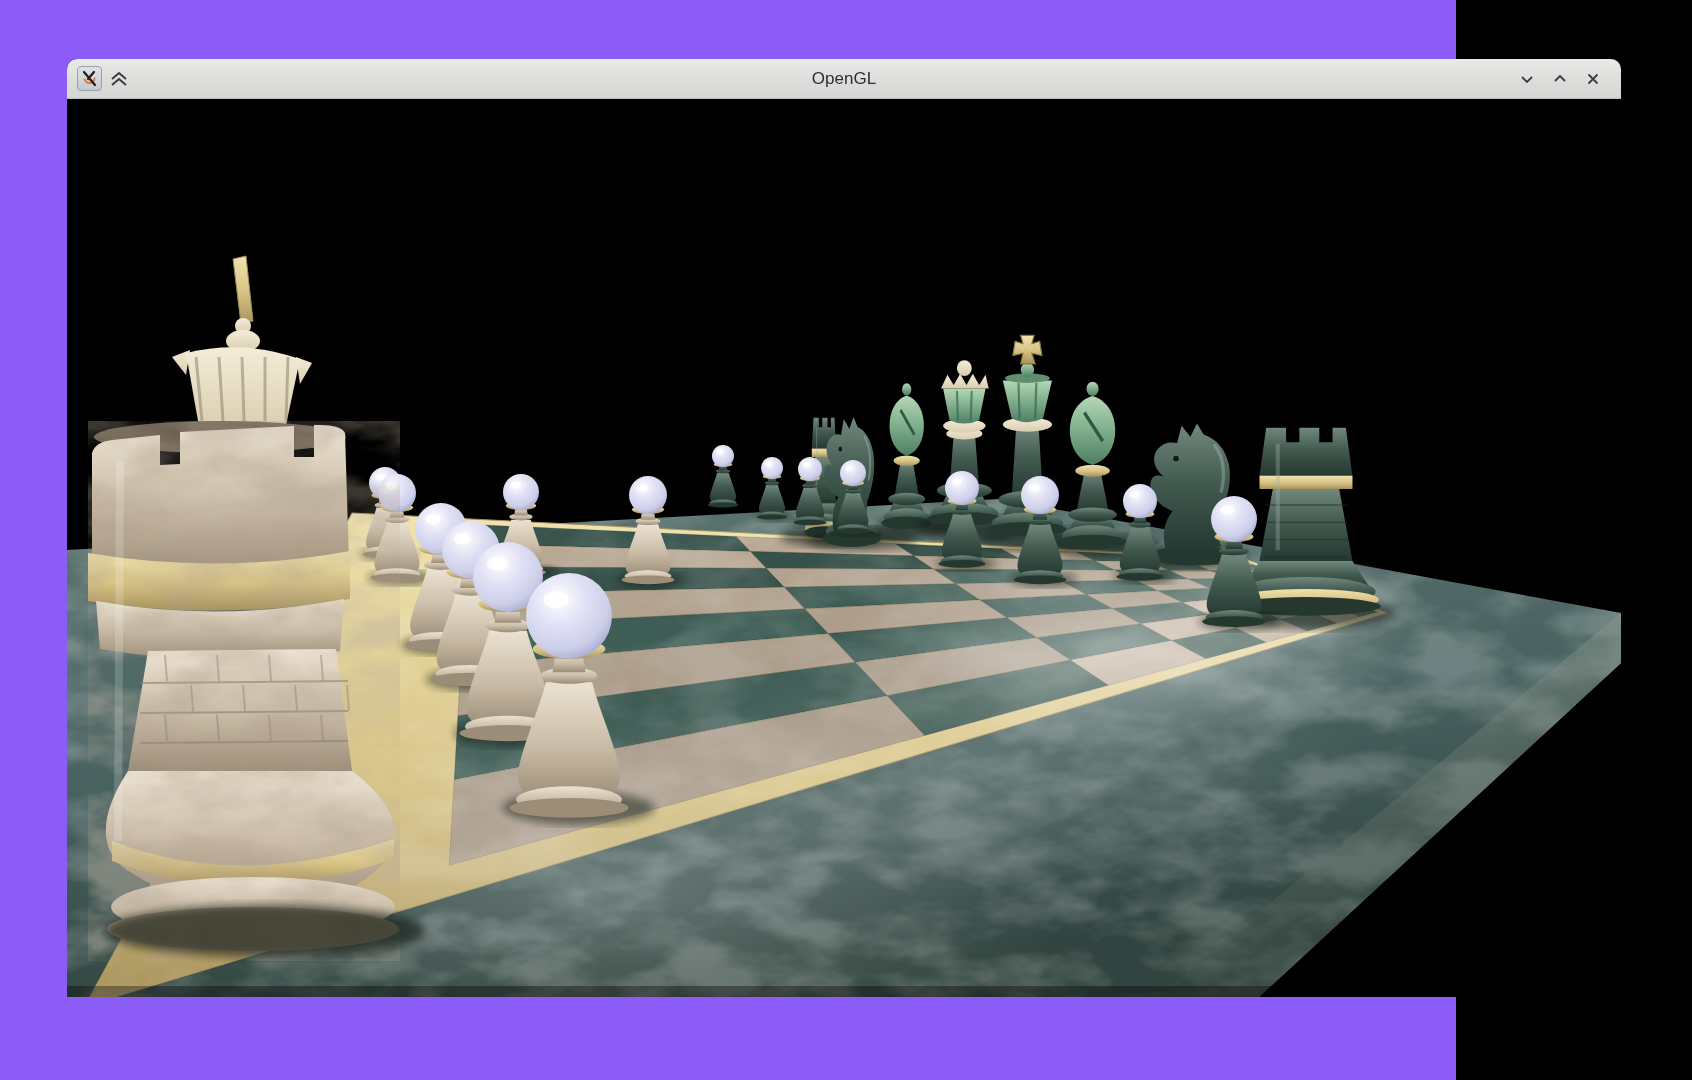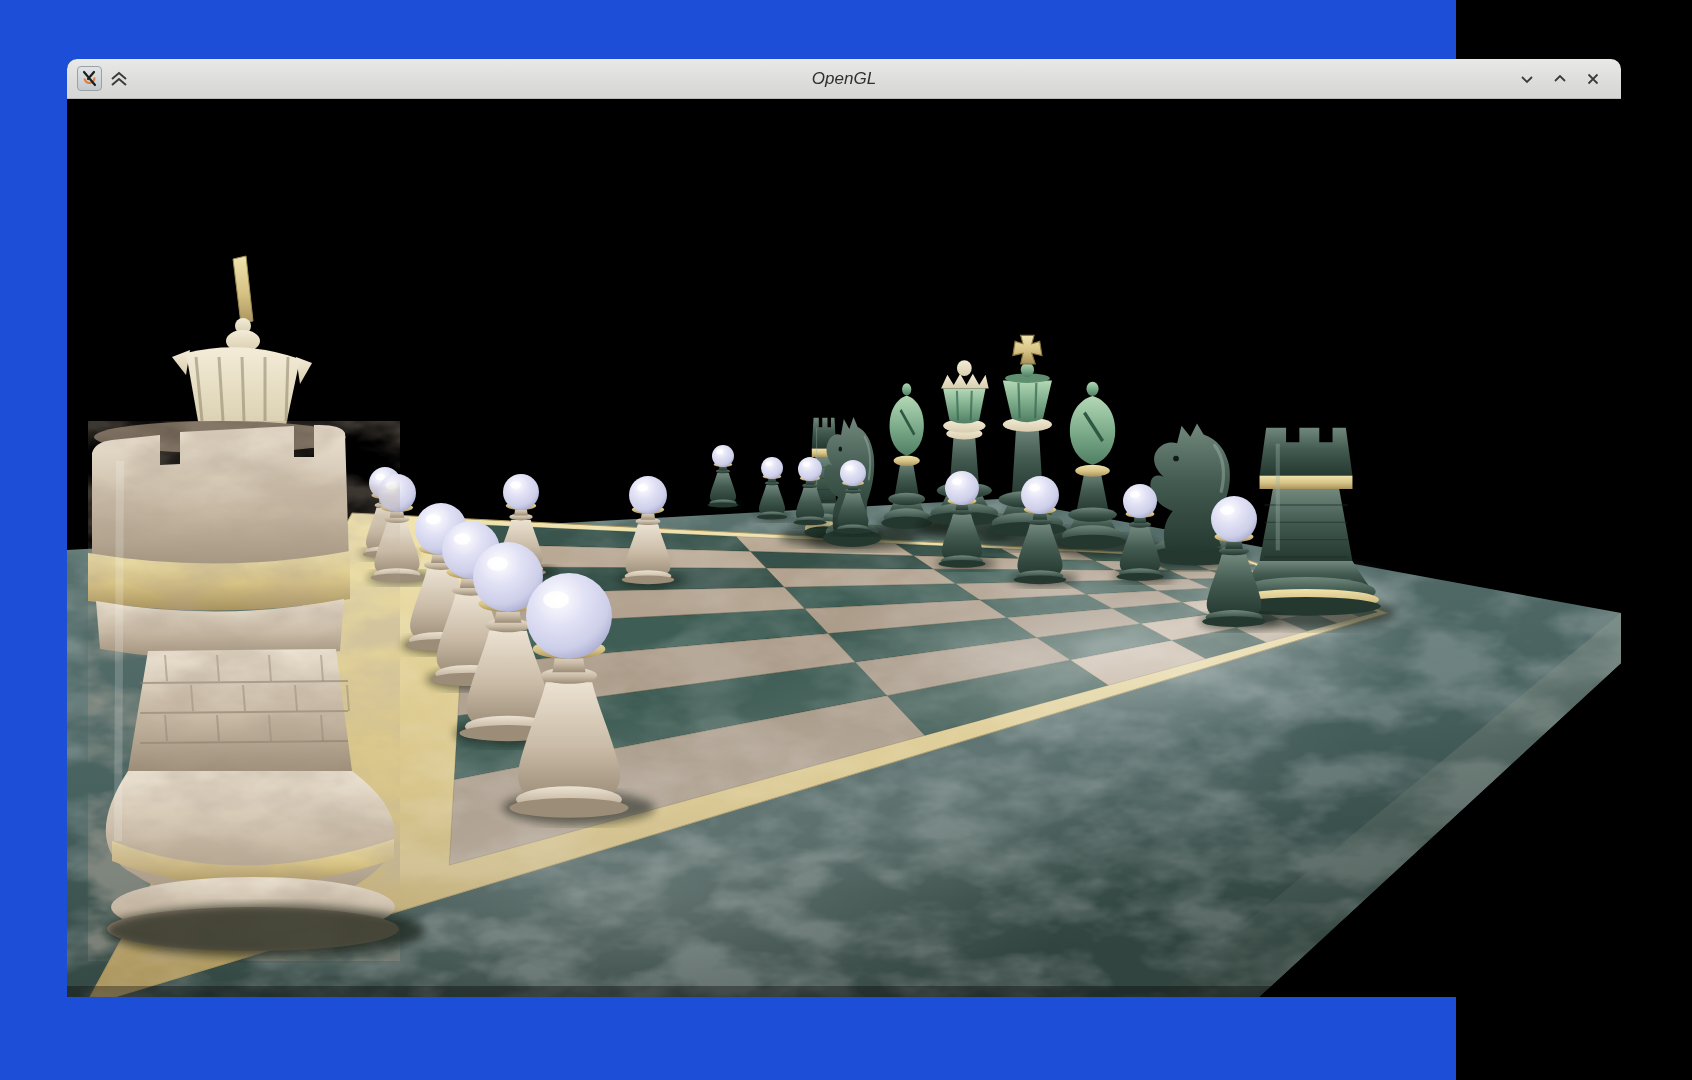--- a/index.html
+++ b/index.html
@@ -1,17 +1,17 @@
 <!DOCTYPE html>
 <html><head>
 <meta charset="utf-8">
 <style>
   html,body{margin:0;padding:0;background:#000;width:1692px;height:1080px;overflow:hidden;
             font-family:"Liberation Sans",sans-serif;}
-  #stage{position:absolute;left:0;top:0;width:1456px;height:1080px;background:#1d4ed8;font-style:italic;}
+  #stage{position:absolute;left:0;top:0;width:1456px;height:1080px;background:#8b5cf6;}
   #window{position:absolute;left:67px;top:59px;width:1554px;height:938px;
           border-radius:10px 10px 0 0;overflow:hidden;background:#000;}
   #titlebar{position:relative;height:39px;background:linear-gradient(#e9e9e8,#dcdcdb 60%,#d6d6d5);
             border-bottom:1px solid #b9b9b8;display:flex;align-items:center;}
   #titlebar .left{display:flex;align-items:center;gap:7px;padding-left:10px;z-index:2;}
   .appbtn{width:23px;height:23px;border-radius:4px;background:linear-gradient(#dfe3e6,#c3cacd);
           border:1px solid #9aa1a5;display:flex;align-items:center;justify-content:center;}
   #title{position:absolute;left:0;right:0;text-align:center;font-size:17px;color:#2f2f2f;}
   #titlebar .right{margin-left:auto;display:flex;align-items:center;gap:9px;padding-right:16px;z-index:2;}
   .winctl{width:24px;height:24px;display:flex;align-items:center;justify-content:center;cursor:default;}

